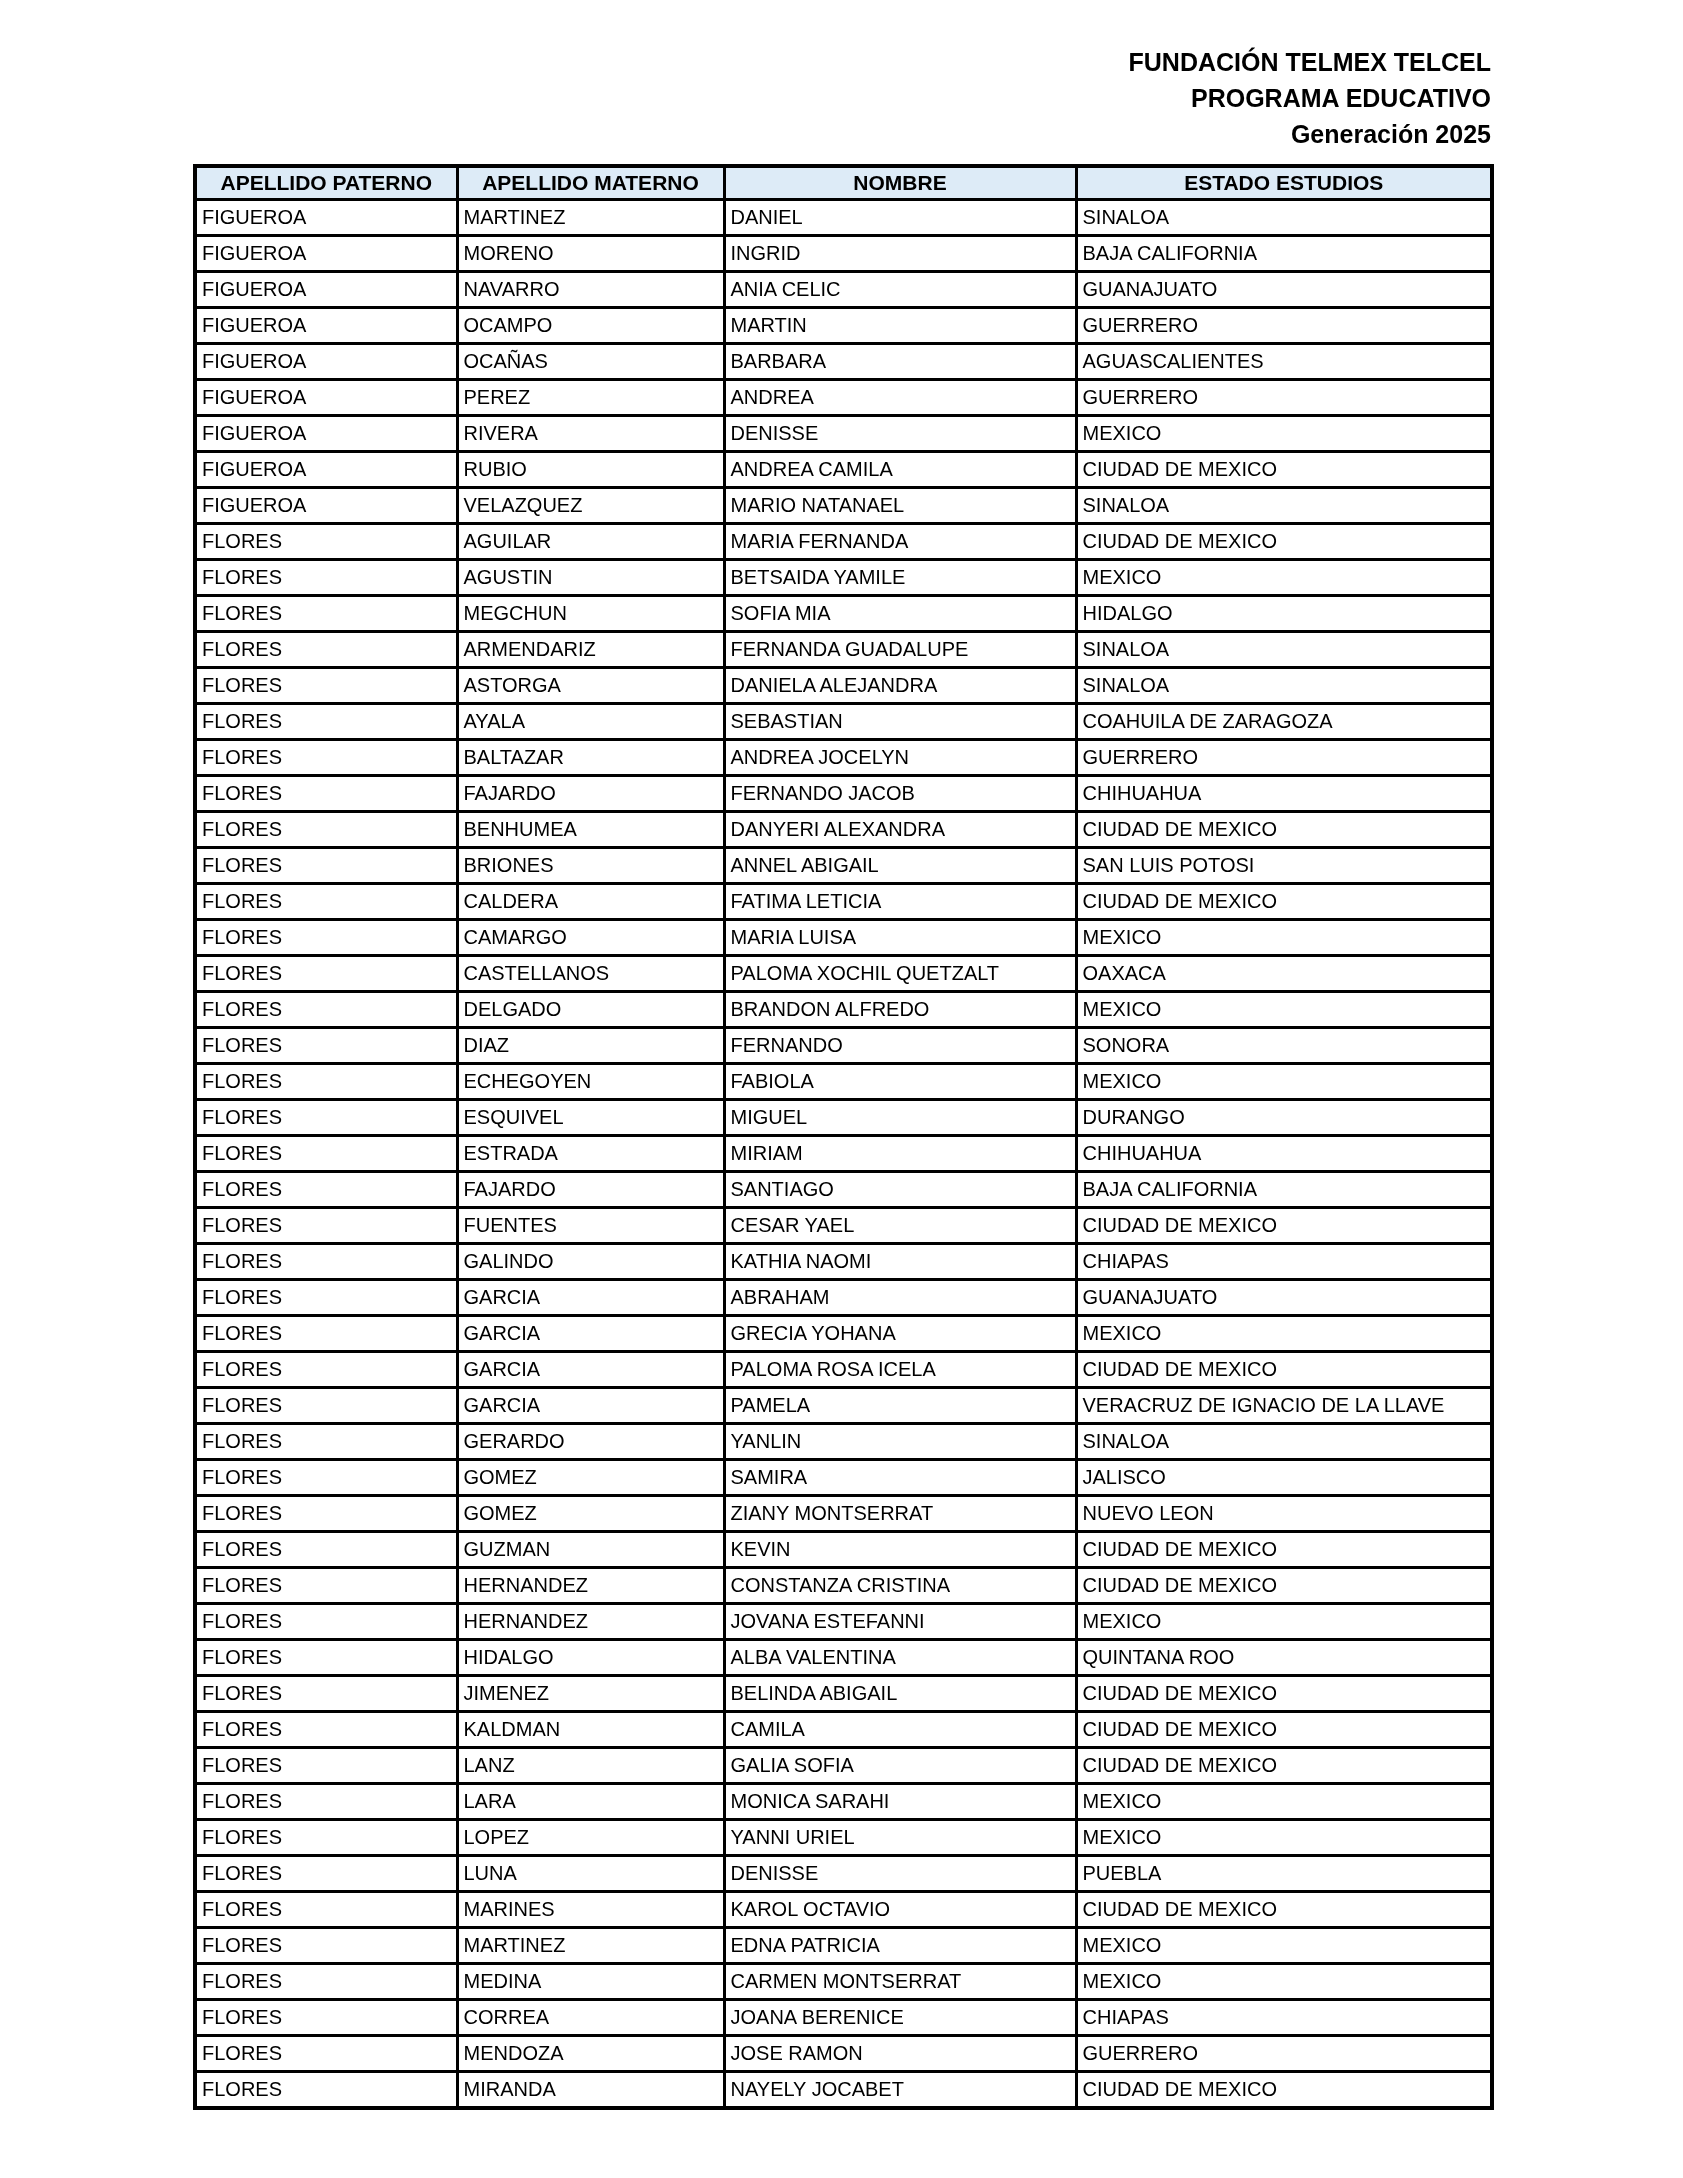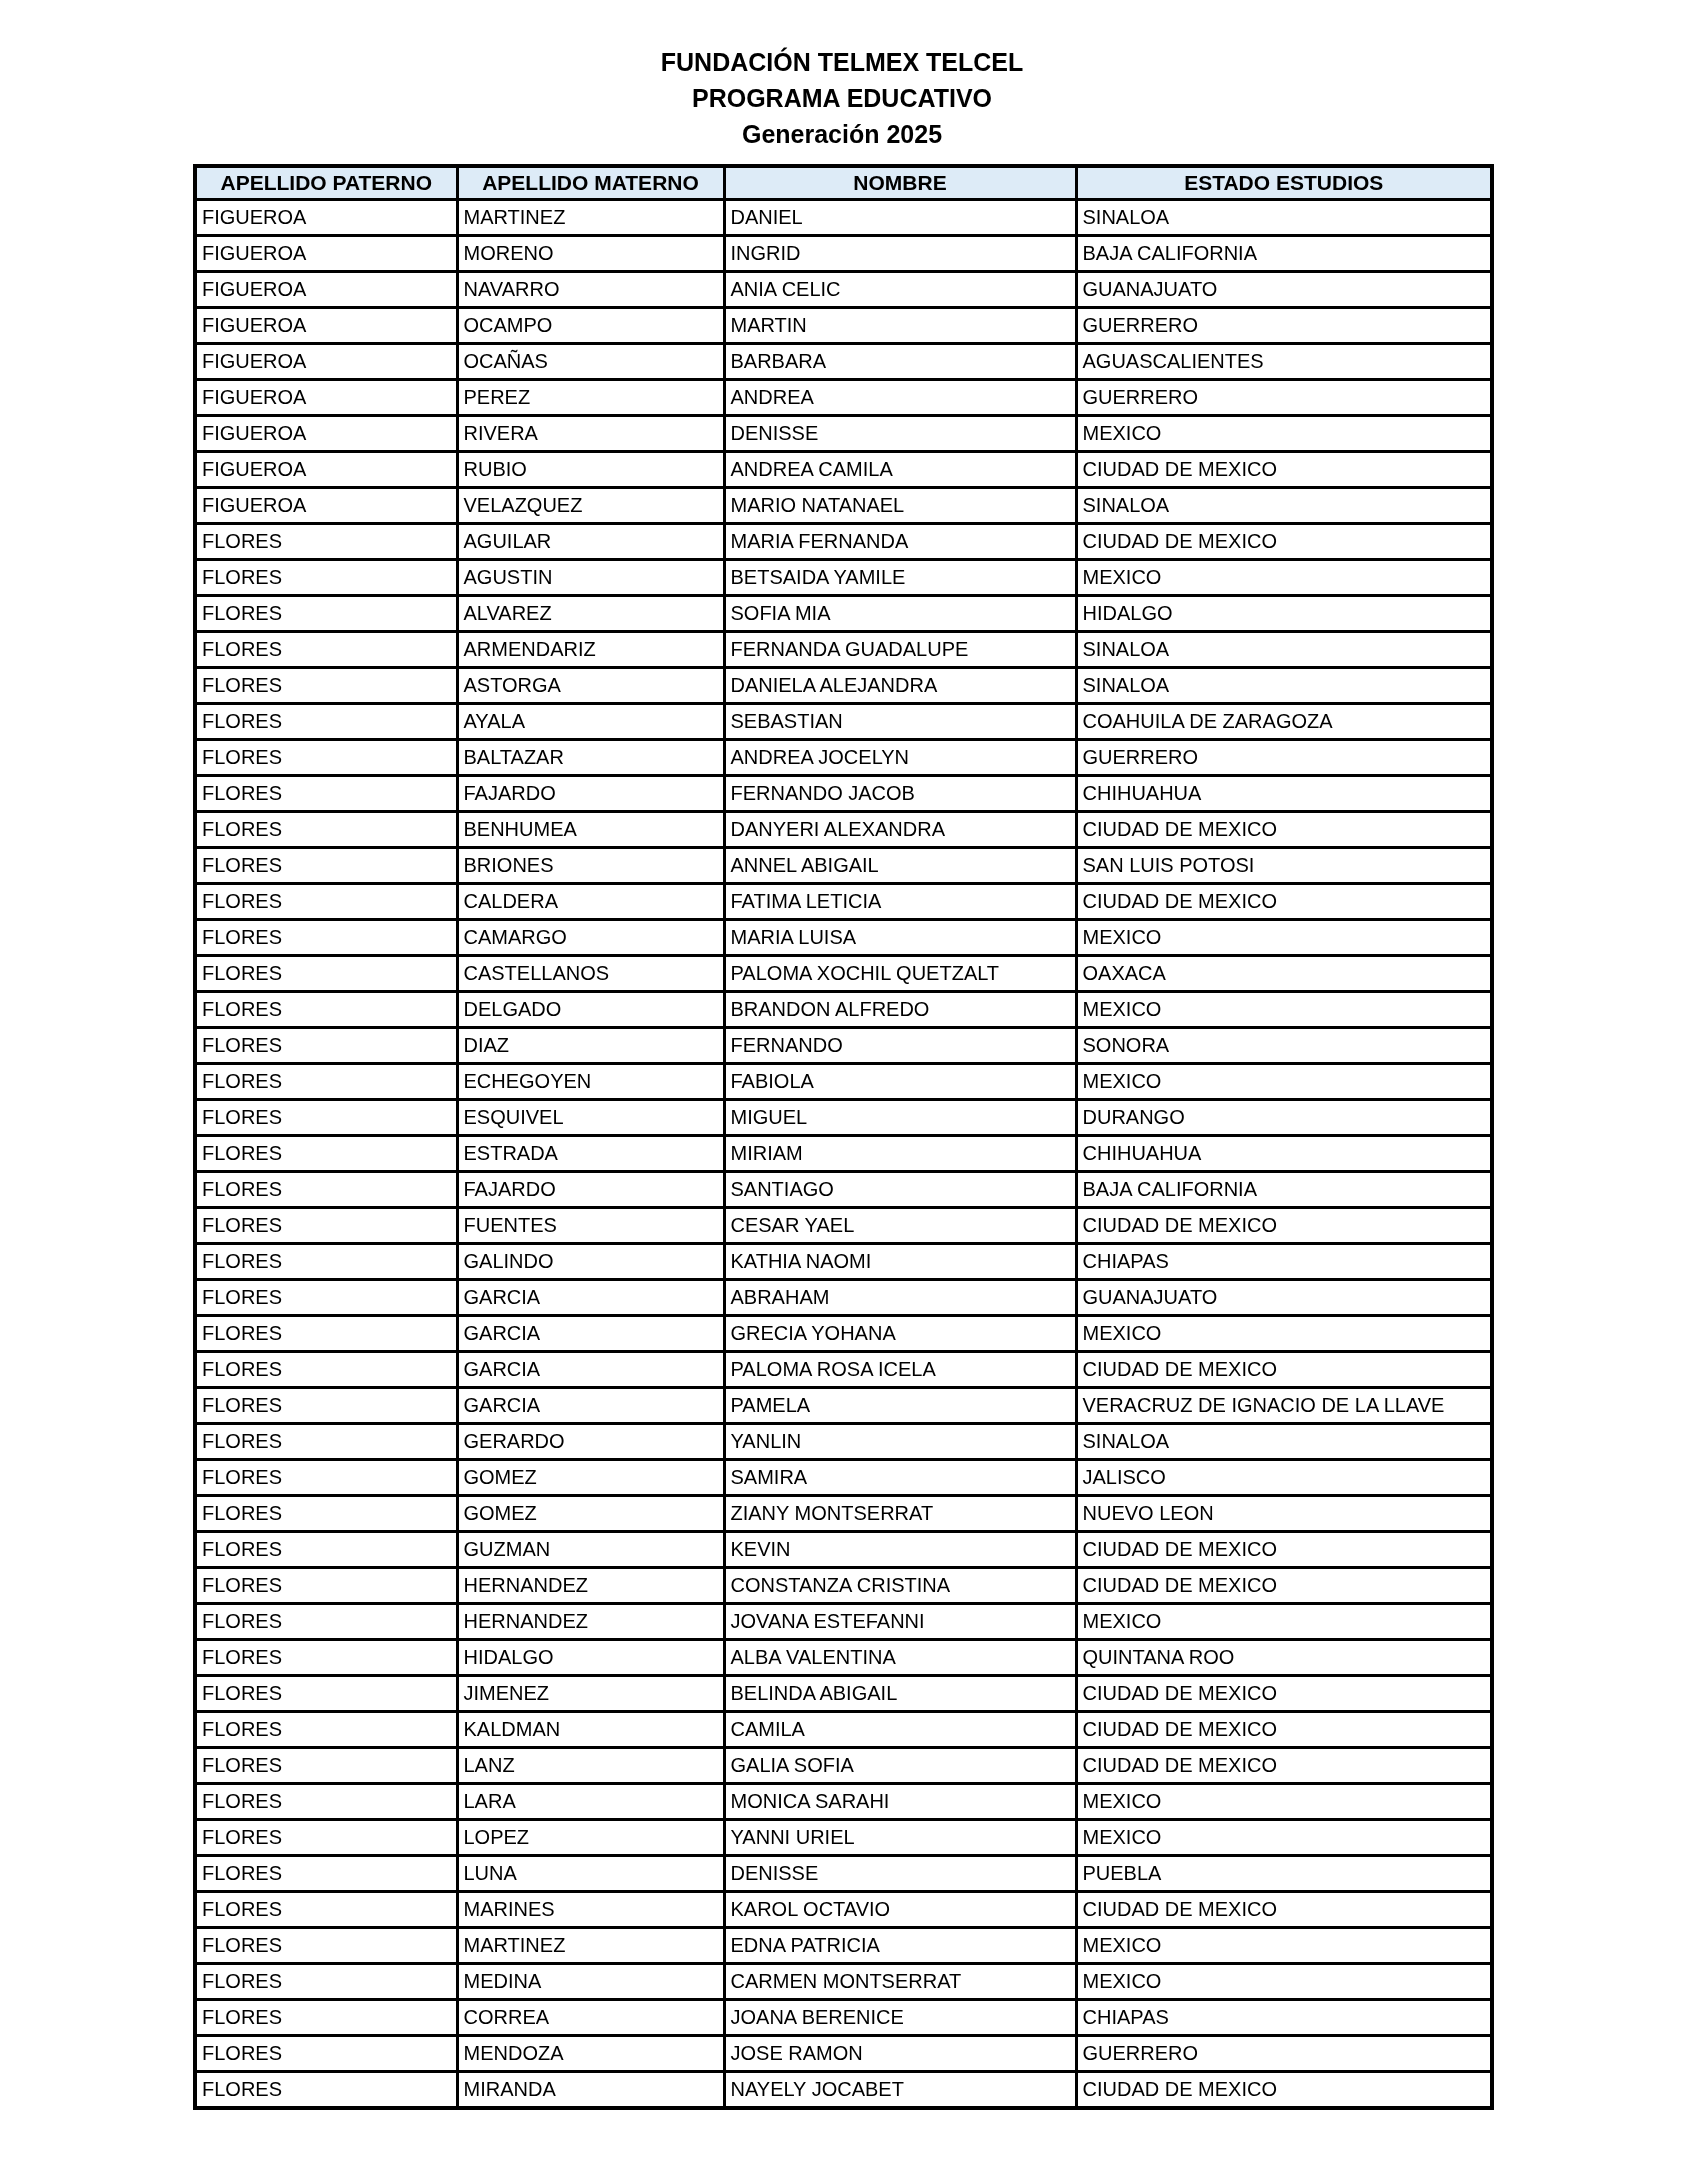--- a/index.html
+++ b/index.html
@@ -49,21 +49,21 @@
     color: #1c3f94;
     margin-left: 14px;
   }
 
   
   .title-block {
     position: absolute;
     left: 193px;
     top: 44px;
     width: 1298px;
-    text-align: center;
+    text-align: right;
     font-weight: 700;
     color: #000000;
     font-size: 25px;
     line-height: 36px;
   }
 
   
   table.roster {
     position: absolute;
     left: 193px;
@@ -192,21 +192,21 @@
           <td>CIUDAD DE MEXICO</td>
         </tr>
         <tr>
           <td>FLORES</td>
           <td>AGUSTIN</td>
           <td>BETSAIDA YAMILE</td>
           <td>MEXICO</td>
         </tr>
         <tr>
           <td>FLORES</td>
-          <td>ALVAREZ</td>
+          <td>MEGCHUN</td>
           <td>SOFIA MIA</td>
           <td>HIDALGO</td>
         </tr>
         <tr>
           <td>FLORES</td>
           <td>ARMENDARIZ</td>
           <td>FERNANDA GUADALUPE</td>
           <td>SINALOA</td>
         </tr>
         <tr>

